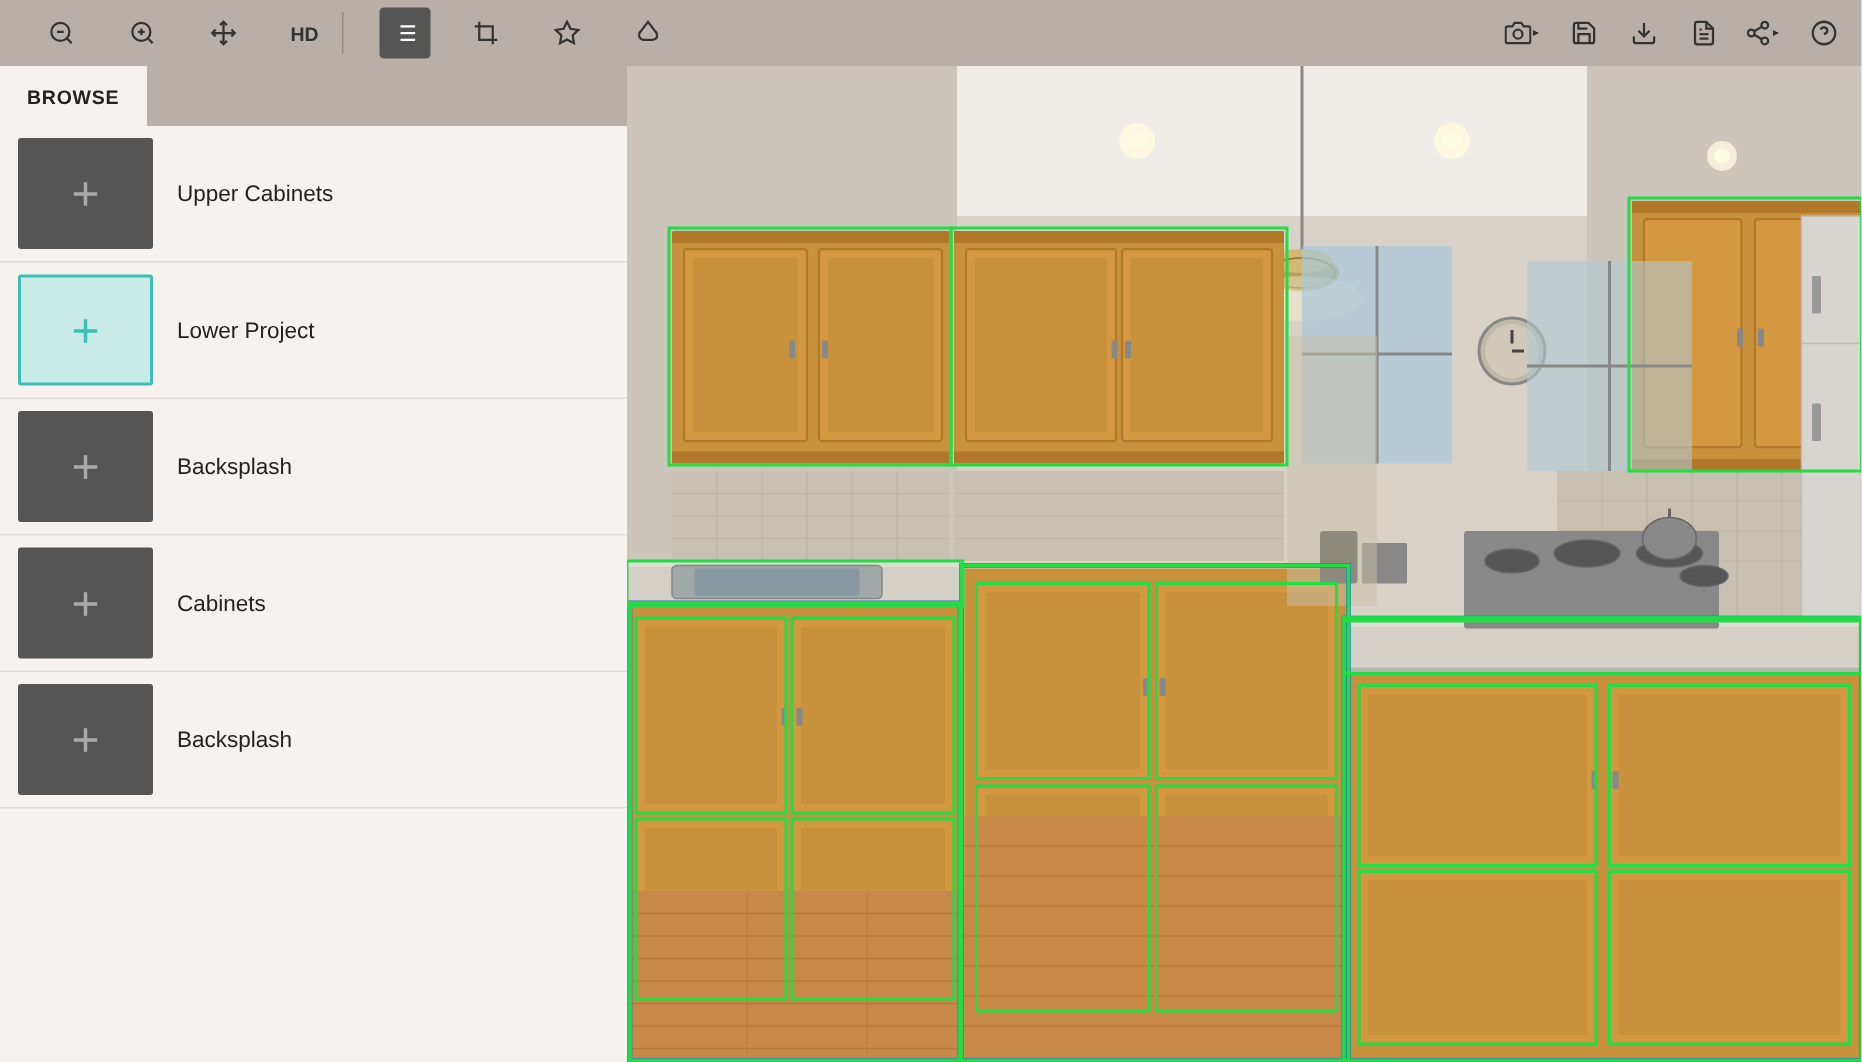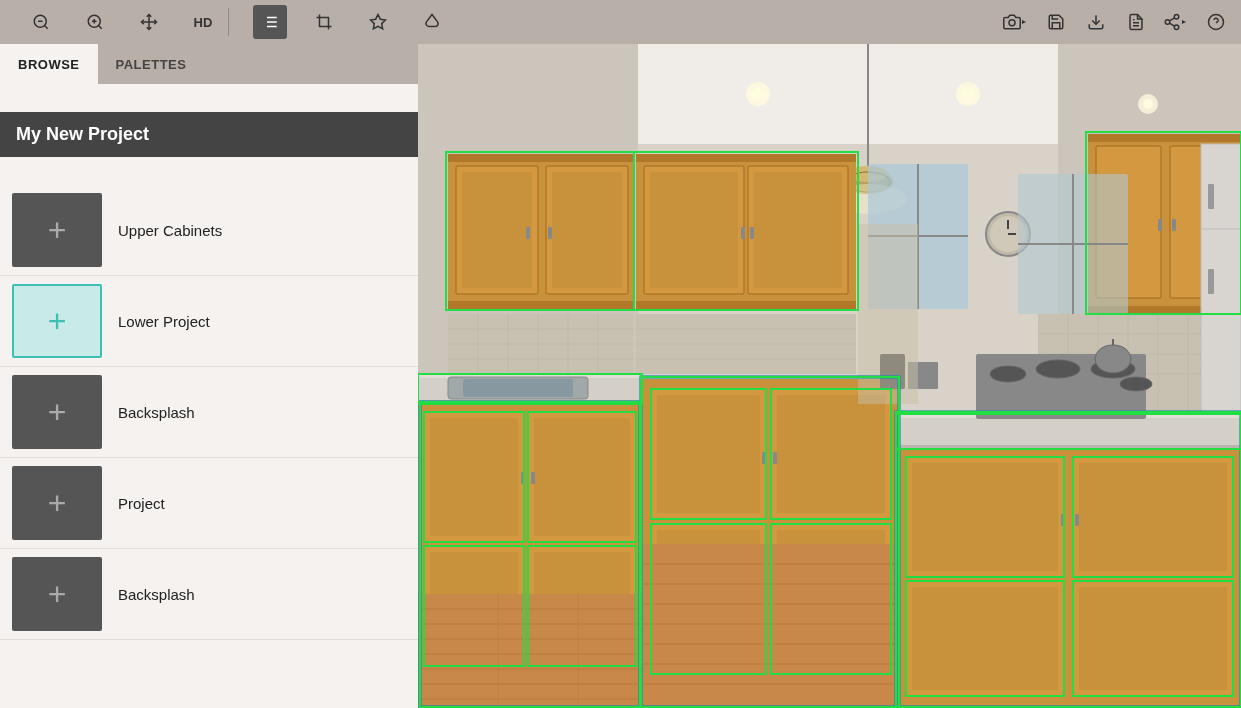--- a/index.html
+++ b/index.html
@@ -51,21 +51,20 @@
     }
 
     
     .sidebar {
       width: 418px;
       background: #f5f2f0;
       display: flex;
       flex-direction: column;
       flex-shrink: 0;
       overflow-y: auto;
-      gap: 28px;
     }
 
     .sidebar-tabs {
       display: flex;
       background: #b8b0a8;
       height: 40px;
       flex-shrink: 0;
     }
     .sidebar-tab {
       padding: 0 18px;
@@ -271,24 +270,22 @@
       </svg>
     </button>
   </div>
 </div>
 
 <div class="main-area">
 
   <div class="sidebar">
     <div class="sidebar-tabs">
       <button class="sidebar-tab active">BROWSE</button>
-      <button class="sidebar-tab">PALETTES</button>
     </div>
 
-    <div class="project-title">My New Project</div>
 
     <div class="segment-list">
 
       <div class="segment-item">
         <div class="segment-thumb">
           <span style="font-size:32px;line-height:1;color:#aaa;">+</span>
         </div>
         <span class="segment-label">Upper Cabinets</span>
       </div>
 
@@ -303,21 +300,21 @@
         <div class="segment-thumb">
           <span style="font-size:32px;line-height:1;color:#aaa;">+</span>
         </div>
         <span class="segment-label">Backsplash</span>
       </div>
 
       <div class="segment-item">
         <div class="segment-thumb">
           <span style="font-size:32px;line-height:1;color:#aaa;">+</span>
         </div>
-        <span class="segment-label">Project</span>
+        <span class="segment-label">Cabinets</span>
       </div>
 
       <div class="segment-item">
         <div class="segment-thumb">
           <span style="font-size:32px;line-height:1;color:#aaa;">+</span>
         </div>
         <span class="segment-label">Backsplash</span>
       </div>
 
     </div>

